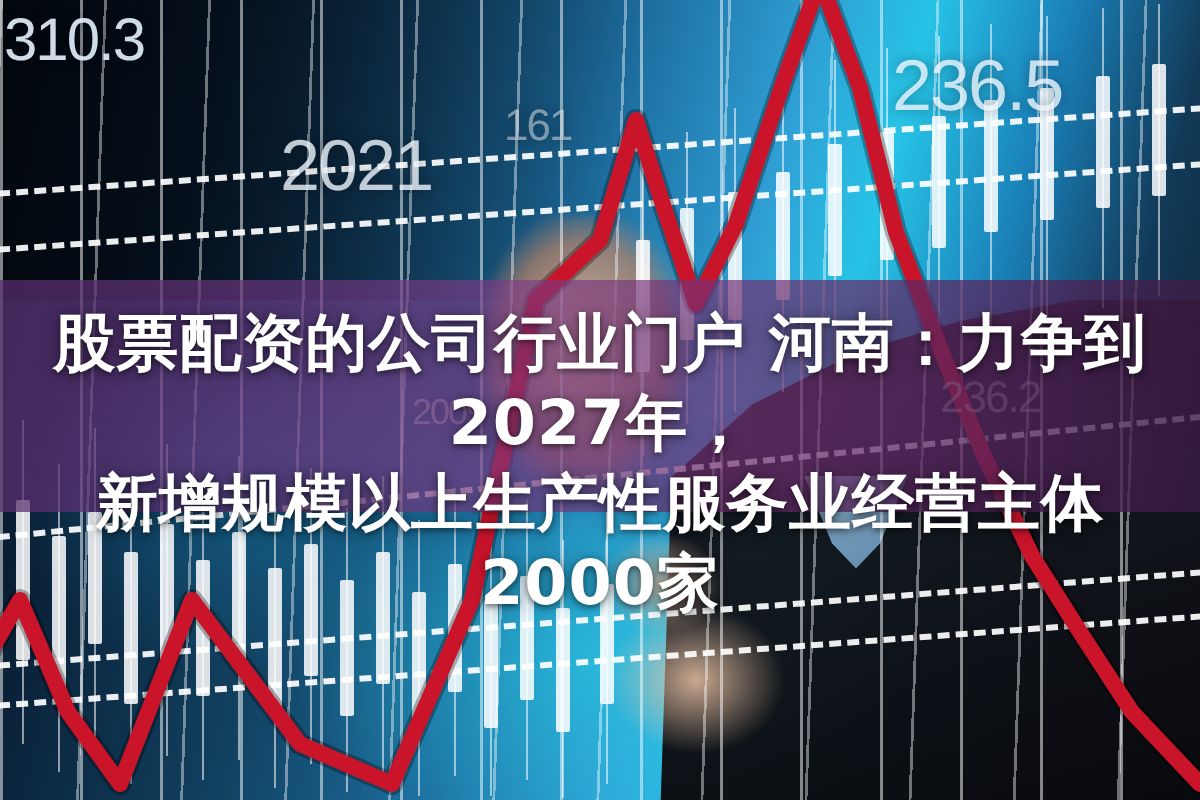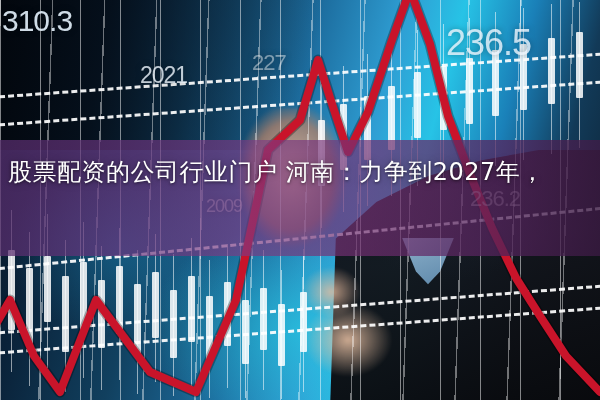--- a/index.html
+++ b/index.html
@@ -120,25 +120,25 @@
       rgba(126,58,132,.66) 42%,
       rgba(112,46,112,.70) 62%,
       rgba(84,36,92,.76) 82%,
       rgba(58,26,66,.80) 100%);
     mix-blend-mode:normal;
   }
 
   
   .headline{
     position:absolute;left:0;right:0;top:152px;
-    text-align:left;
+    text-align:center;
     color:#ffffff;
     font-family:"DejaVu Sans","Liberation Sans",sans-serif;
-    font-weight:400;
-    font-size:24px;
+    font-weight:700;
+    font-size:31px;
     line-height:40px;
     letter-spacing:.5px;
     text-shadow:
        0 1px 3px rgba(0,0,0,.55),
        0 0 10px rgba(0,0,0,.30);
     padding:0 8px;
   }
   .headline .l1{display:block;}
   .headline .l2{display:block;}
 </style>
@@ -227,26 +227,27 @@
       <div class="dashline" style="left: -10px; top: 352px; width: 621.704px; transform: rotate(-4.2432deg);"></div>
     </div>
 
   <svg class="redline" id="redline" viewBox="0 0 600 400" preserveAspectRatio="none">
       <path d="M-20 352 L10 300 L34 356 L60 392 L96 300 L150 372 L196 392 L236 300 L268 150 L300 120 L318 60 L332 104 L348 152 L368 112 L392 40 L410 -10 L430 44 L448 116 L470 174 L492 228 L516 278 L540 316 L566 356 L600 392" fill="none" stroke="rgba(0,0,0,.30)" stroke-width="11" stroke-linejoin="round" stroke-linecap="round"></path>
       <path d="M-20 352 L10 300 L34 356 L60 392 L96 300 L150 372 L196 392 L236 300 L268 150 L300 120 L318 60 L332 104 L348 152 L368 112 L392 40 L410 -10 L430 44 L448 116 L470 174 L492 228 L516 278 L540 316 L566 356 L600 392" fill="none" stroke="#c9142a" stroke-width="8" stroke-linejoin="round" stroke-linecap="round"></path>
     </svg>
 
   <div class="layer" id="ghosts">
       <div class="ghost dark" style="left: 2px; top: 4px; font-size: 30px;">310.3</div>
-      <div class="ghost" style="left: 140px; top: 62px; font-size: 23px;">2021</div>
+      <div class="ghost" style="left: 140px; top: 62px; font-size: 36px;">2021</div>
       <div class="ghost" style="left: 446px; top: 22px; font-size: 36px;">236.5</div>
-      <div class="ghost faint" style="left: 252px; top: 50px; font-size: 22px;">227</div>
+      <div class="ghost faint" style="left: 252px; top: 50px; font-size: 22px;">161</div>
       <div class="ghost faint" style="left: 206px; top: 196px; font-size: 18px;">2009</div>
       <div class="ghost faint" style="left: 470px; top: 186px; font-size: 22px;">236.2</div>
     </div>
 
   <div class="band"></div>
 
   <div class="headline">
     <span class="l1">股票配资的公司行业门户 河南：力争到2027年，</span>
+    <span class="l2">新增规模以上生产性服务业经营主体2000家</span>
   </div>
 
 </div>
 
 </body></html>

